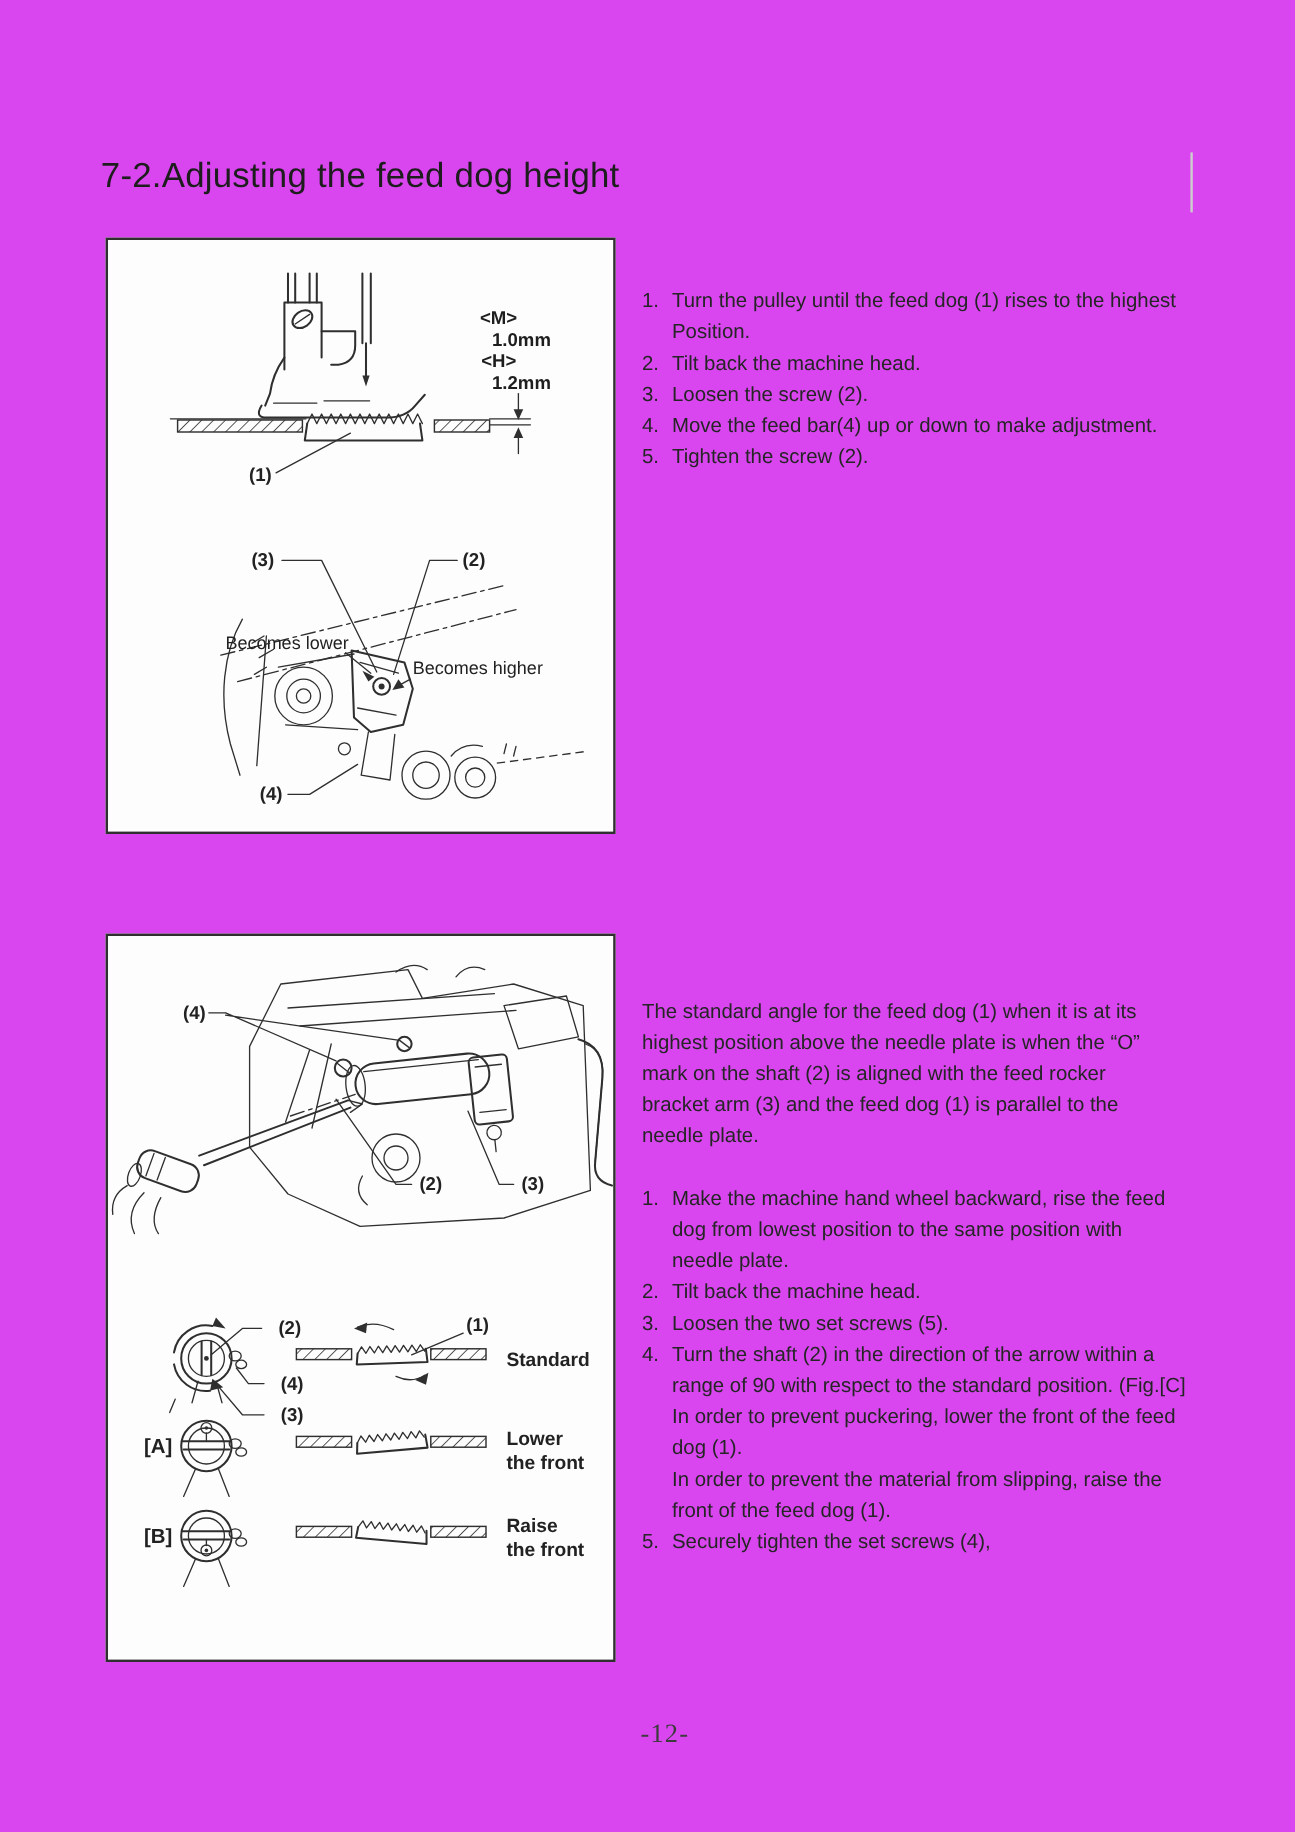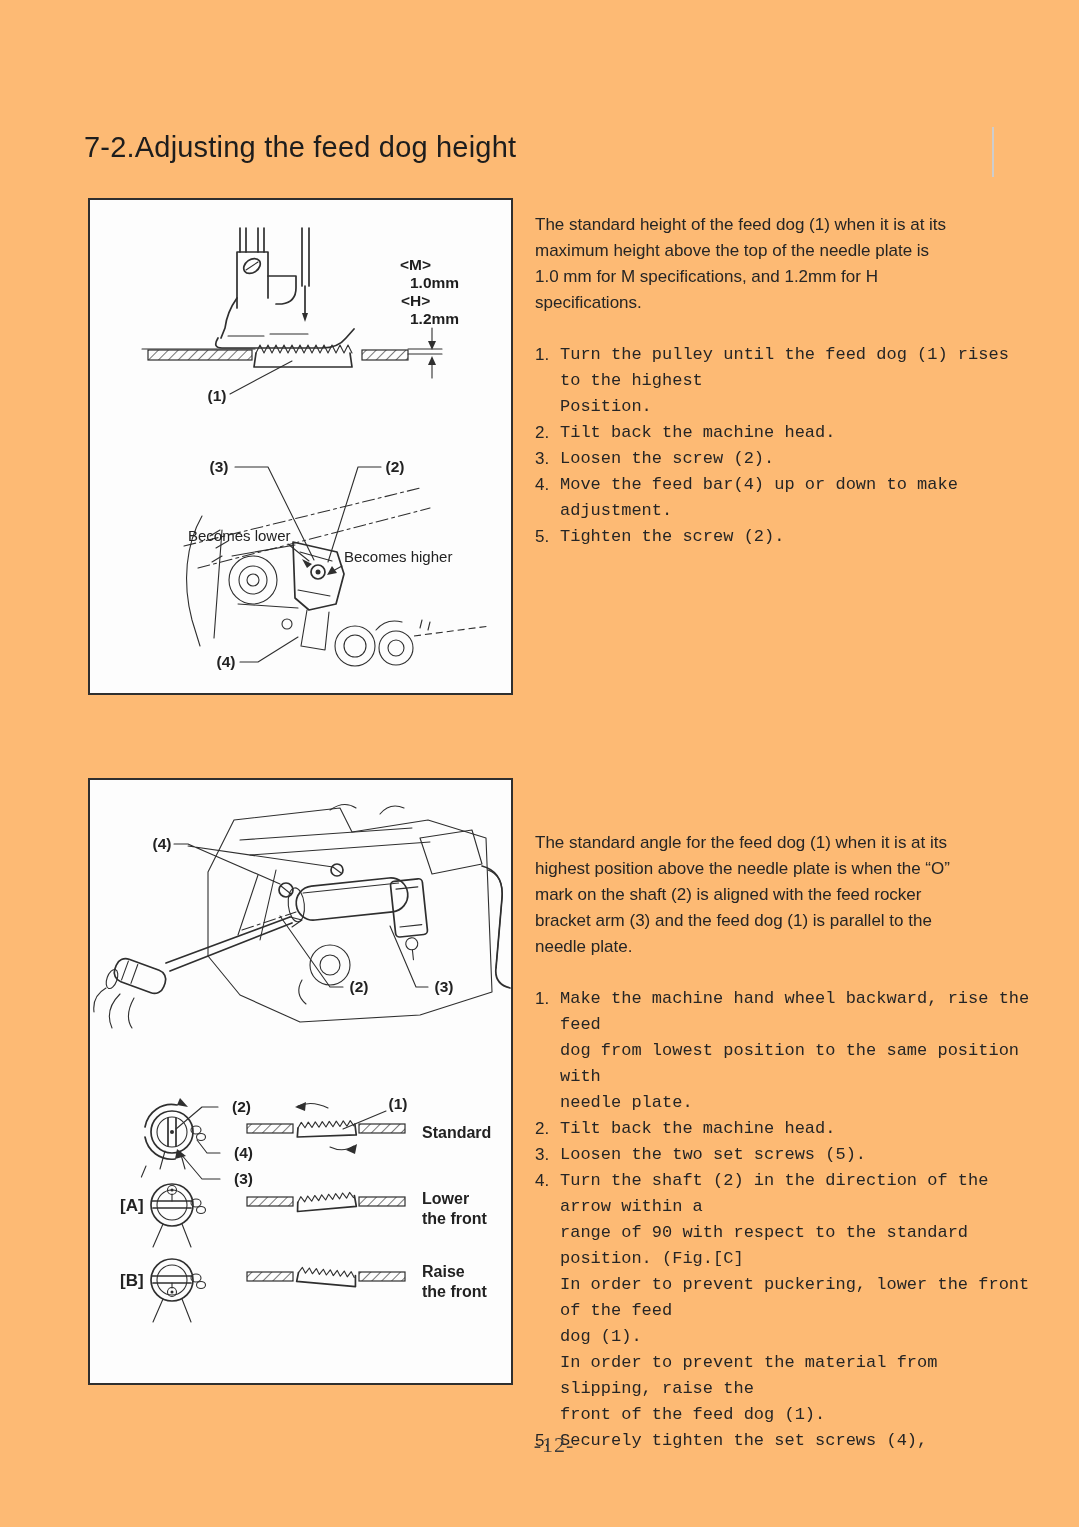--- a/index.html
+++ b/index.html
@@ -1,18 +1,18 @@
 <!DOCTYPE html>
 <html><head>
 <meta charset="utf-8">
 <style>
   html,body { margin:0; padding:0; background:#ffffff; }
   .page {
     position:relative; width:1079px; height:1527px;
-    background:#fdba74; overflow:hidden;
+    background:#d946ef; overflow:hidden;
     font-family:"Liberation Sans", sans-serif; color:#262626;
   }
   .section-title {
     position:absolute; left:84px;
     font-size:29px; font-weight:400; letter-spacing:0.2px; color:#1d1d1d;
     white-space:nowrap;
   }
   #title-72 { top:131px; }
   #title-73 { top:713px; }
   .figure-box {
@@ -25,21 +25,21 @@
   .text-col {
     position:absolute; left:535px; width:500px;
     font-size:17px; line-height:26px; color:#252525;
   }
   #col-72 { top:212px; }
   #col-73 { top:830px; }
   .intro { margin:0; white-space:pre-line; }
   .steps { margin-top:26px; }
   .step { display:flex; }
   .step-num { flex:0 0 25px; width:25px; }
-  .step-body { flex:1; white-space:pre-line;font-family:Liberation Mono, monospace; }
+  .step-body { flex:1; white-space:pre-line; }
   .page-number {
     position:absolute; left:464px; top:1432px; width:180px; text-align:center;
     font-family:"Liberation Serif", serif; font-size:22px; color:#3c3c3c; letter-spacing:1px;
   }
   .scan-line {
     position:absolute; left:992px; top:127px; width:2px; height:50px;
     background:#cdcdcd;
   }
   
   .ln  { fill:none; stroke:#2f2f2f; stroke-width:1.7; stroke-linecap:round; stroke-linejoin:round; }
@@ -140,24 +140,20 @@
         <text class="callout" x="129" y="272" text-anchor="middle">(3)</text>
         <text class="callout" x="305" y="272" text-anchor="middle">(2)</text>
         <text class="small-label" x="98" y="341">Becomes lower</text>
         <text class="small-label" x="254" y="362">Becomes higher</text>
         <text class="callout" x="136" y="467" text-anchor="middle">(4)</text>
       </g>
     </svg>
   </div>
 
   <div class="text-col" id="col-72">
-    <p class="intro">The standard height of the feed dog (1) when it is at its
-maximum height above the top of the needle plate is
-1.0 mm for M specifications, and 1.2mm for H
-specifications.</p>
     <div class="steps">
       <div class="step">
         <span class="step-num">1.</span>
         <span class="step-body">Turn the pulley until the feed dog (1) rises to the highest
 Position.</span>
       </div>
       <div class="step">
         <span class="step-num">2.</span>
         <span class="step-body">Tilt back the machine head.</span>
       </div>

